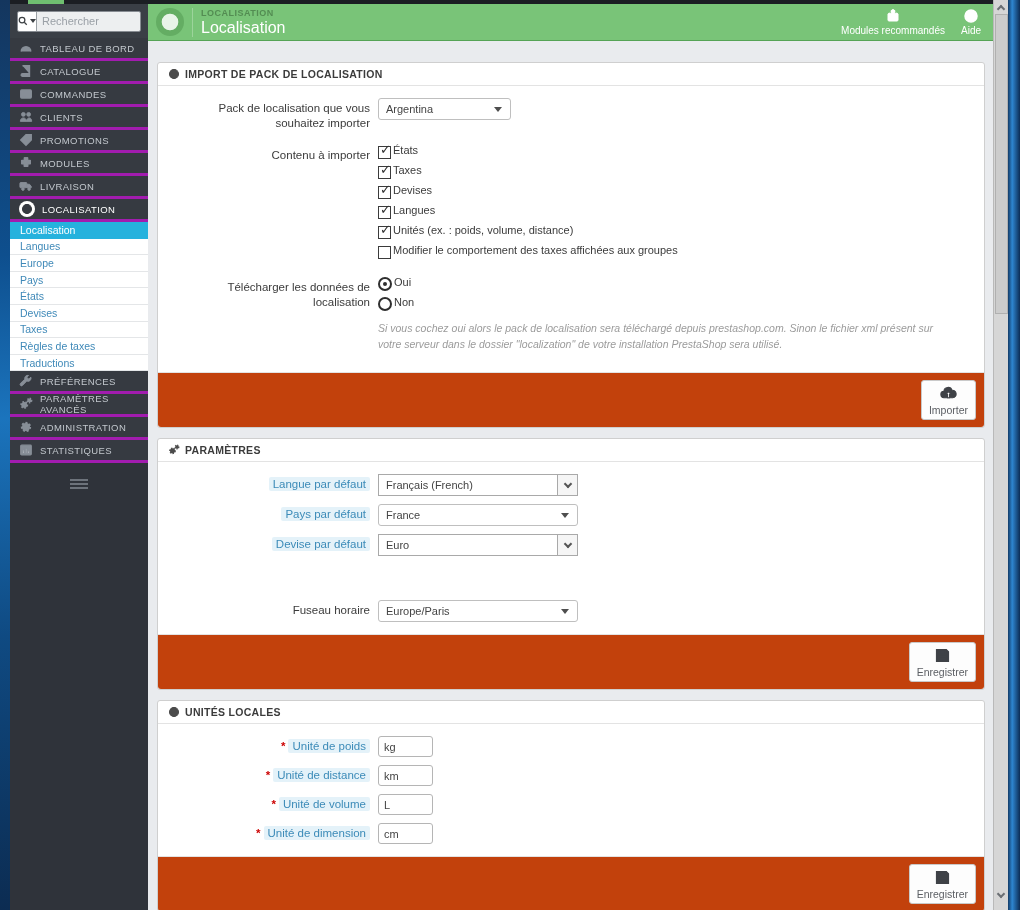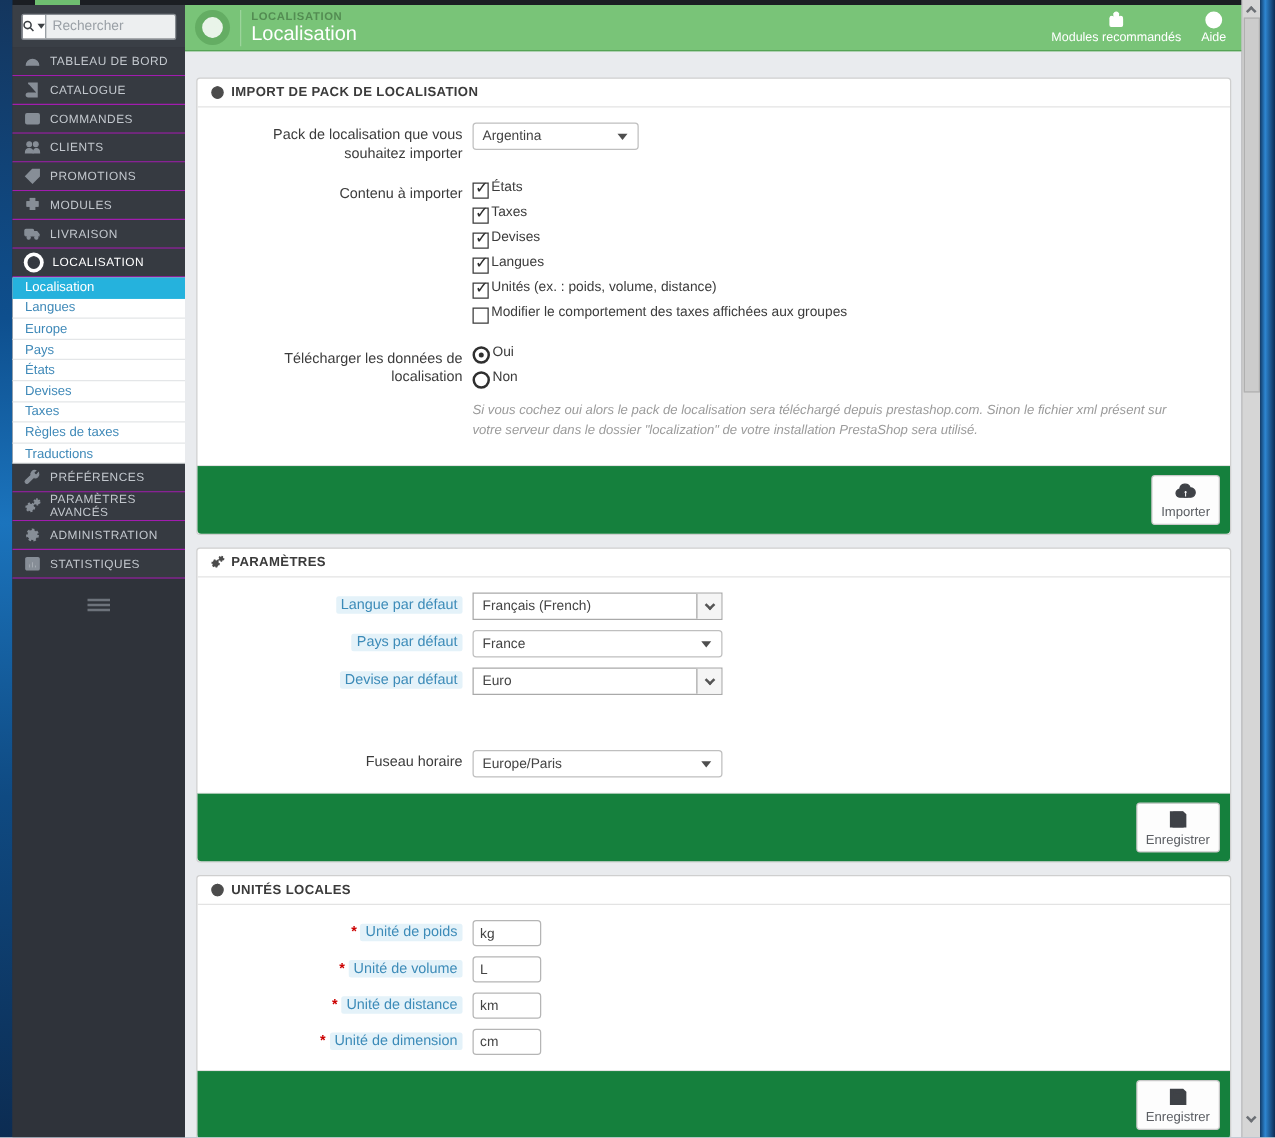--- a/index.html
+++ b/index.html
@@ -32,21 +32,21 @@
   .sidebar { width:138px; flex:none; background:#2f333a; display:flex; flex-direction:column; }
   .searchbar { height:34px; background:#3a3f46; display:flex; align-items:center; padding:0 7px; flex:none; }
   .search-box { display:flex; width:124px; height:21px; border:1px solid #878c92; border-radius:2px; overflow:hidden; }
   .search-btn { width:30px; background:#ffffff; border-right:1px solid #9aa0a5; display:flex; align-items:center; justify-content:center; gap:2px; cursor:pointer; }
   .search-btn svg { width:10px; height:10px; stroke:#3c4044; }
   .search-btn .drop { width:0; height:0; border-left:3px solid transparent; border-right:3px solid transparent; border-top:4px solid #3c4044; }
   .search-input { flex:1; border:0; background:#edeff0; font-size:11px; padding:0 5px; color:#333; outline:none; }
   .search-input::placeholder { color:#9aa0a6; }
 
   .nav-item { height:23px; display:flex; align-items:center; gap:7px; padding:0 6px 0 9px;
-    background:#363a41; border-bottom:1px solid #a21caf; color:#c3c8ce; font-size:9.5px; letter-spacing:.4px; cursor:pointer; flex:none; }
+    background:#363a41; border-bottom:3px solid #a21caf; color:#c3c8ce; font-size:9.5px; letter-spacing:.4px; cursor:pointer; flex:none; }
   .nav-item svg { width:14px; height:14px; fill:#878e97; stroke:#878e97; flex:none; }
   .nav-item.active { color:#ffffff; }
   .nav-item.active .glob-wrap { width:16px; height:16px; background:#ffffff; border-radius:50%; display:flex; align-items:center; justify-content:center; }
   .nav-item.active .glob-wrap svg { width:12px; height:12px; fill:#363a41; stroke:#363a41; }
 
   .submenu { background:#ffffff; flex:none; }
   .submenu-item { height:16.6px; display:flex; align-items:center; padding:0 6px 0 10px;
     font-size:10.5px; color:#3f89b8; border-bottom:1px solid #e4e6e8; cursor:pointer; }
   .submenu-item.active { background:#25b2dd; color:#ffffff; border-bottom-color:#25b2dd; }
 
@@ -67,21 +67,21 @@
   .gh-action svg { width:16px; height:16px; fill:#ffffff; stroke:#ffffff; }
   .gh-action .gh-label { font-size:10px; }
 
   .content { flex:1; overflow:hidden; padding:21px 8px 0 9px; }
 
   .panel { background:#ffffff; border:1px solid #cfcfcf; border-radius:3px; margin-bottom:10px; }
   .panel-header { padding:5px 10px; border-bottom:1px solid #e3e3e3; display:flex; align-items:center; gap:5px;
     font-size:10.5px; font-weight:bold; color:#3b3b3b; letter-spacing:.3px; }
   .panel-header svg { width:12px; height:12px; fill:#4c4c4c; stroke:#4c4c4c; }
   .panel-body { padding:12px 10px 10px 10px; }
-  .panel-footer { border-top:1px solid #e3e3e3; background:#15803d; padding:7px 8px; display:flex; justify-content:flex-end; border-radius:0 0 3px 3px; }
+  .panel-footer { border-top:1px solid #e3e3e3; background:#c2410c; padding:7px 8px; display:flex; justify-content:flex-end; border-radius:0 0 3px 3px; }
 
   .form-row { display:flex; margin-bottom:8px; }
   .form-label { width:210px; flex:none; text-align:right; padding-right:8px; font-size:11.5px; color:#3b3b3b; padding-top:3px; line-height:1.3; }
   .form-label .hl { background:#e4f2f9; color:#3c8bb8; padding:1px 4px; border-radius:2px; }
   .req { color:#cc0000; font-weight:bold; margin-right:3px; }
   .form-control { flex:1; }
 
   .sel { display:flex; align-items:center; height:22px; border:1px solid #bfbfbf; border-radius:3px; background:#ffffff;
     font-size:11px; color:#444; padding-left:7px; cursor:pointer; position:relative; }
   .sel-custom { justify-content:space-between; padding-right:8px; }
@@ -462,26 +462,26 @@
                   <line x1="2" y1="8" x2="14" y2="8"></line>
                 </svg>
               <span>UNITÉS LOCALES</span>
             </div>
             <div class="panel-body">
               <div class="form-row">
                 <div class="form-label"><span class="req">*</span><span class="hl">Unité de poids</span></div>
                 <div class="form-control"><input class="text-input" value="kg" style=""></div>
               </div>
               <div class="form-row">
+                <div class="form-label"><span class="req">*</span><span class="hl">Unité de distance</span></div>
+                <div class="form-control"><input class="text-input" value="km" style=""></div>
+              </div>
+              <div class="form-row">
                 <div class="form-label"><span class="req">*</span><span class="hl">Unité de volume</span></div>
                 <div class="form-control"><input class="text-input" value="L" style=""></div>
-              </div>
-              <div class="form-row">
-                <div class="form-label"><span class="req">*</span><span class="hl">Unité de distance</span></div>
-                <div class="form-control"><input class="text-input" value="km" style=""></div>
               </div>
               <div class="form-row" style="margin-bottom:2px;">
                 <div class="form-label"><span class="req">*</span><span class="hl">Unité de dimension</span></div>
                 <div class="form-control"><input class="text-input" value="cm" style=""></div>
               </div>
             </div>
             <div class="panel-footer">
               <div class="btn-stack">
                 <svg viewBox="0 0 16 16" fill="none" stroke-width="1.4">
                     <path d="M2.5 2.5h9l2 2v9h-11z"></path>

